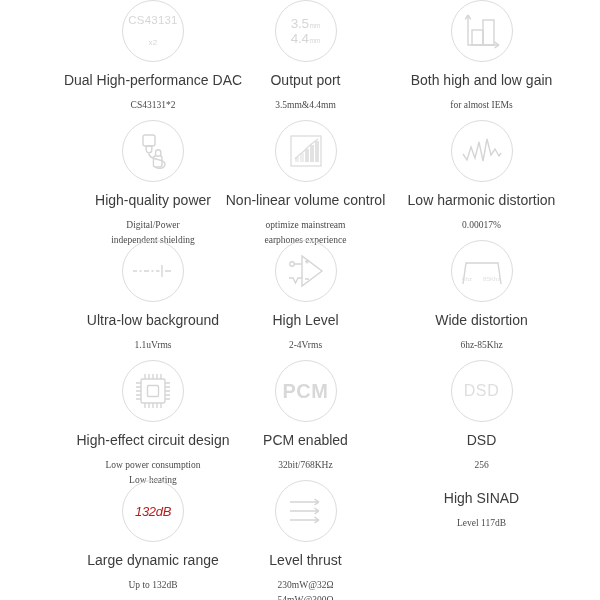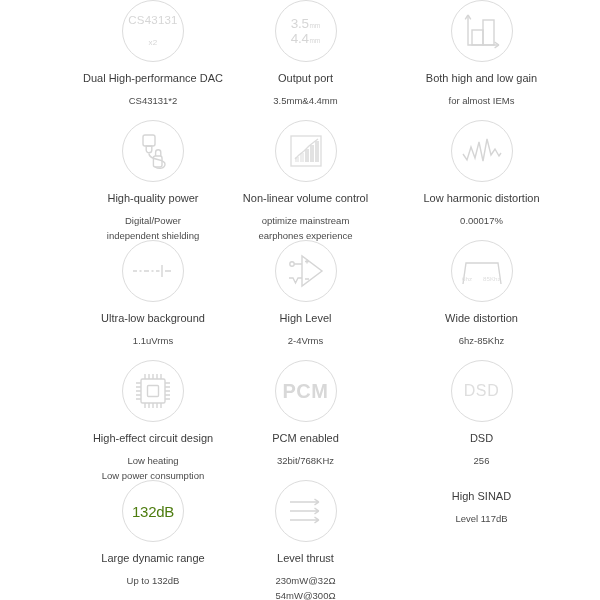--- a/index.html
+++ b/index.html
@@ -103,39 +103,41 @@
     font-weight: bold;
     letter-spacing: 0.5px;
     color: #d8d8d8;
   }
   .bt-dsd {
     font-size: 16px;
     letter-spacing: 0.6px;
     color: #dedede;
   }
   .bt-db {
-    font-size: 15px;
+    font-size: 13px;
     letter-spacing: -0.3px;
-    color: #4d7c0f;
+    color: #b91c1c;
+    font-style: italic;
   }
 
   .caption {
     margin-top: 9px;
-    font-size: 11px;
+    font-size: 14px;
     color: #3c3c3c;
     text-align: center;
     line-height: 1.35;
     white-space: nowrap;
   }
   .detail {
     margin-top: 8px;
     font-size: 9.5px;
     color: #4a4a4a;
     text-align: center;
     line-height: 1.55;
+    font-family: Liberation Serif, serif;
   }
   .detail .ln { display: block; white-space: nowrap; }
 
   .stroke { stroke: #d5d5d5; fill: none; stroke-width: 1.4; }
   .stroke-soft { stroke: #dcdcdc; fill: none; stroke-width: 1.3; }
   .fill-soft { fill: #e2e2e2; }
   .fill-softer { fill: #ededed; }
   .bw-label { fill: #dedede; font-size: 6.2px; font-family: "Liberation Sans", sans-serif; }
 </style>
 </head>
@@ -317,22 +319,22 @@
             <rect class="stroke" x="9" y="9" width="24" height="24" rx="1.5"></rect>
             <rect class="stroke" x="15.5" y="15.5" width="11" height="11" rx="1"></rect>
             <path class="stroke" d="M13 9 V4 M17 9 V4 M21 9 V4 M25 9 V4 M29 9 V4"></path>
             <path class="stroke" d="M13 33 V38 M17 33 V38 M21 33 V38 M25 33 V38 M29 33 V38"></path>
             <path class="stroke" d="M9 13 H4 M9 17 H4 M9 21 H4 M9 25 H4 M9 29 H4"></path>
             <path class="stroke" d="M33 13 H38 M33 17 H38 M33 21 H38 M33 25 H38 M33 29 H38"></path>
           </svg>
         </div>
         <div class="caption">High-effect circuit design</div>
         <div class="detail">
+          <span class="ln">Low power consumption</span>
           <span class="ln">Low heating</span>
-          <span class="ln">Low power consumption</span>
         </div>
       </div>
     </div>
 
     <div class="col col-b">
       <div class="col-inner">
         <div class="badge">
           <div class="badge-text bt-pcm">PCM</div>
         </div>
         <div class="caption">PCM enabled</div>

